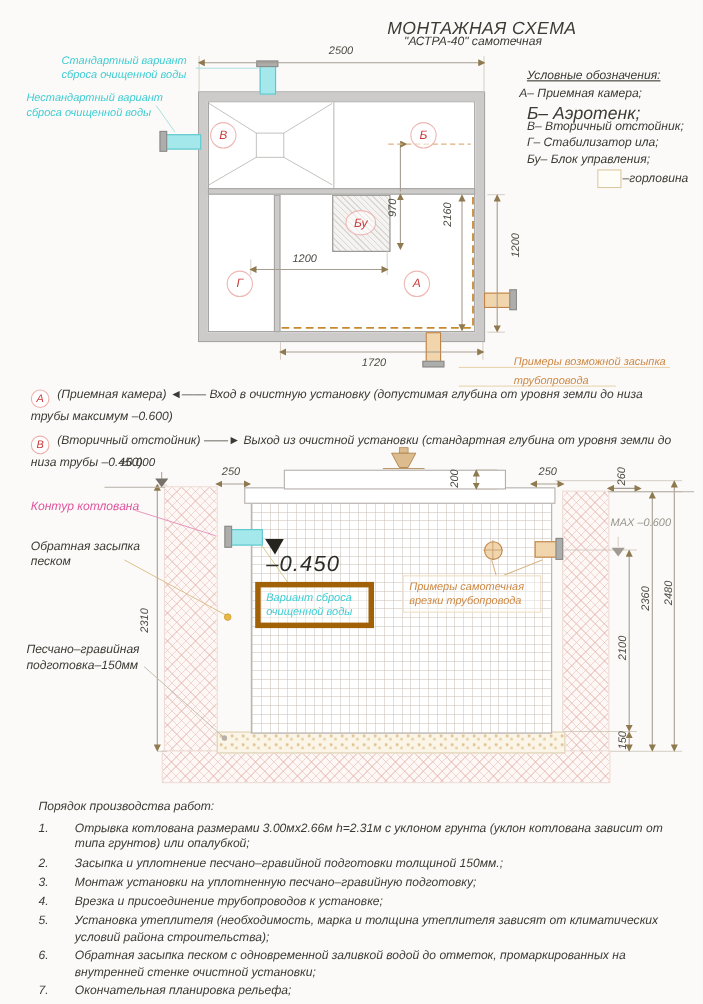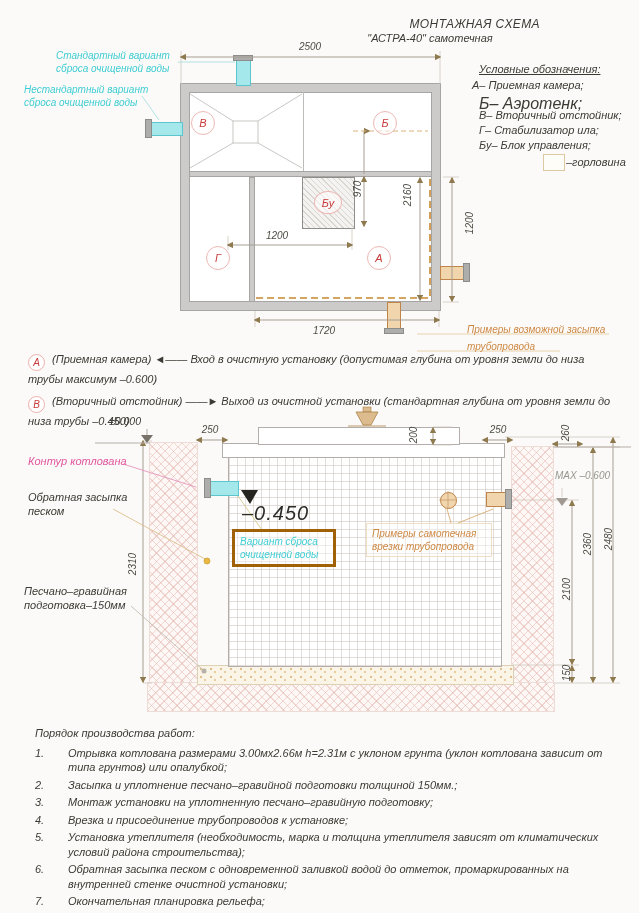--- a/index.html
+++ b/index.html
@@ -139,21 +139,21 @@
       <path d="M238 496 L262 530" stroke="#d6cb8e" stroke-width="0.9"></path>
     </g>
     <g>
       <rect x="363" y="407" width="8" height="5" fill="#dcbc8e" stroke="#aa8048" stroke-width="0.6"></rect>
       <polygon points="356,412 378,412 371,425 363,425" fill="#dcbc8e" stroke="#aa8048" stroke-width="0.8"></polygon>
       <path d="M348 426 H386" stroke="#aa8048" stroke-width="0.8"></path>
     </g>
     <path d="M439 500 H457 M448 491 V509" stroke="#b98f5c" stroke-width="0.6"></path>
   </svg>
 
-  <div class="lbl" style="left:360px;top:17px;width:180px;text-align:right;font-size:12px;letter-spacing:.4px;">МОНТАЖНАЯ СХЕМА</div>
+  <div class="lbl" style="left:348px;top:17px;width:180px;text-align:center;font-size:16px;letter-spacing:.4px;">МОНТАЖНАЯ СХЕМА</div>
   <div class="lbl" style="left:330px;top:32px;width:200px;text-align:center;font-size:11px;">"АСТРА-40" самотечная</div>
 
   <div class="lbl" style="left:479px;top:63px;font-size:11px;text-decoration:underline;">Условные обозначения:</div>
   <div class="lbl" style="left:472px;top:79px;font-size:11px;">А– Приемная камера;</div>
   <div class="lbl" style="left:479px;top:94px;font-size:16px;">Б– Аэротенк;</div>
   <div class="lbl" style="left:479px;top:109px;font-size:11px;">В– Вторичный отстойник;</div>
   <div class="lbl" style="left:479px;top:124px;font-size:11px;">Г– Стабилизатор ила;</div>
   <div class="lbl" style="left:479px;top:139px;font-size:11px;">Бу– Блок управления;</div>
   <div class="abs" style="left:543px;top:154px;width:20px;height:15px;border:1px solid #dcc9a2;background:#fffdf8;"></div>
   <div class="lbl" style="left:566px;top:156px;font-size:11px;">–горловина</div>
@@ -179,38 +179,38 @@
     </div>
   <div class="mk" style="left:314px;top:191px;width:26px;height:21px;">
       <span>Бу</span>
     </div>
 
   <div class="dim" style="left:285px;top:42px;width:50px;">2500</div>
   <div class="dim rot" style="left:340px;top:184px;width:36px;">970</div>
   <div class="dim rot" style="left:388px;top:190px;width:40px;">2160</div>
   <div class="dim" style="left:257px;top:231px;width:40px;">1200</div>
   <div class="dim rot" style="left:448px;top:218px;width:44px;">1200</div>
-  <div class="dim" style="left:294px;top:326px;width:60px;font-style:italic;">1720</div>
+  <div class="dim" style="left:310px;top:326px;width:60px;font-style:italic;">1720</div>
 
   <div class="abs" style="left:28px;top:351px;width:594px;">
     <div class="note"><span class="nmk">А</span><span>(Приемная камера) ◄——  Вход в очистную установку (допустимая глубина от уровня земли до низа трубы максимум –0.600)</span></div>
     <div class="note"><span class="nmk">В</span><span>(Вторичный отстойник) ——► Выход из очистной установки (стандартная глубина от уровня земли до низа трубы –0.450)</span></div>
   </div>
 
   <div class="lbl" style="left:109px;top:415px;font-size:10.5px;">±0.000</div>
   <div class="lbl" style="left:242px;top:501px;font-size:20px;letter-spacing:1px;color:#2c2c28;">–0.450</div>
   <div class="lbl gray" style="left:555px;top:470px;">MAX –0.600</div>
 
   <div class="lbl pink" style="left:28px;top:455px;font-size:11px;">Контур котлована</div>
   <div class="lbl" style="left:28px;top:491px;font-size:11px;">Обратная засыпка
 песком</div>
   <div class="lbl" style="left:24px;top:585px;font-size:11px;">Песчано–гравийная
 подготовка–150мм</div>
 
-  <div class="boxlbl cyan" style="left:232px;top:529px;width:88px;border:3px solid #a16207;">Вариант сброса
+  <div class="boxlbl cyan" style="left:232px;top:529px;width:88px;border:5px solid #a16207;">Вариант сброса
 очищенной воды</div>
   <div class="boxlbl orange" style="left:366px;top:523px;width:114px;border:1px solid #f0dfc4;">Примеры самотечная
 врезки трубопровода</div>
 
   <div class="dim" style="left:192px;top:425px;width:36px;">250</div>
   <div class="dim rot" style="left:394px;top:430px;width:40px;">200</div>
   <div class="dim" style="left:480px;top:425px;width:36px;">250</div>
   <div class="dim rot" style="left:546px;top:428px;width:40px;">260</div>
   <div class="dim rot" style="left:110px;top:559px;width:46px;">2310</div>
   <div class="dim rot" style="left:544px;top:584px;width:46px;">2100</div>

